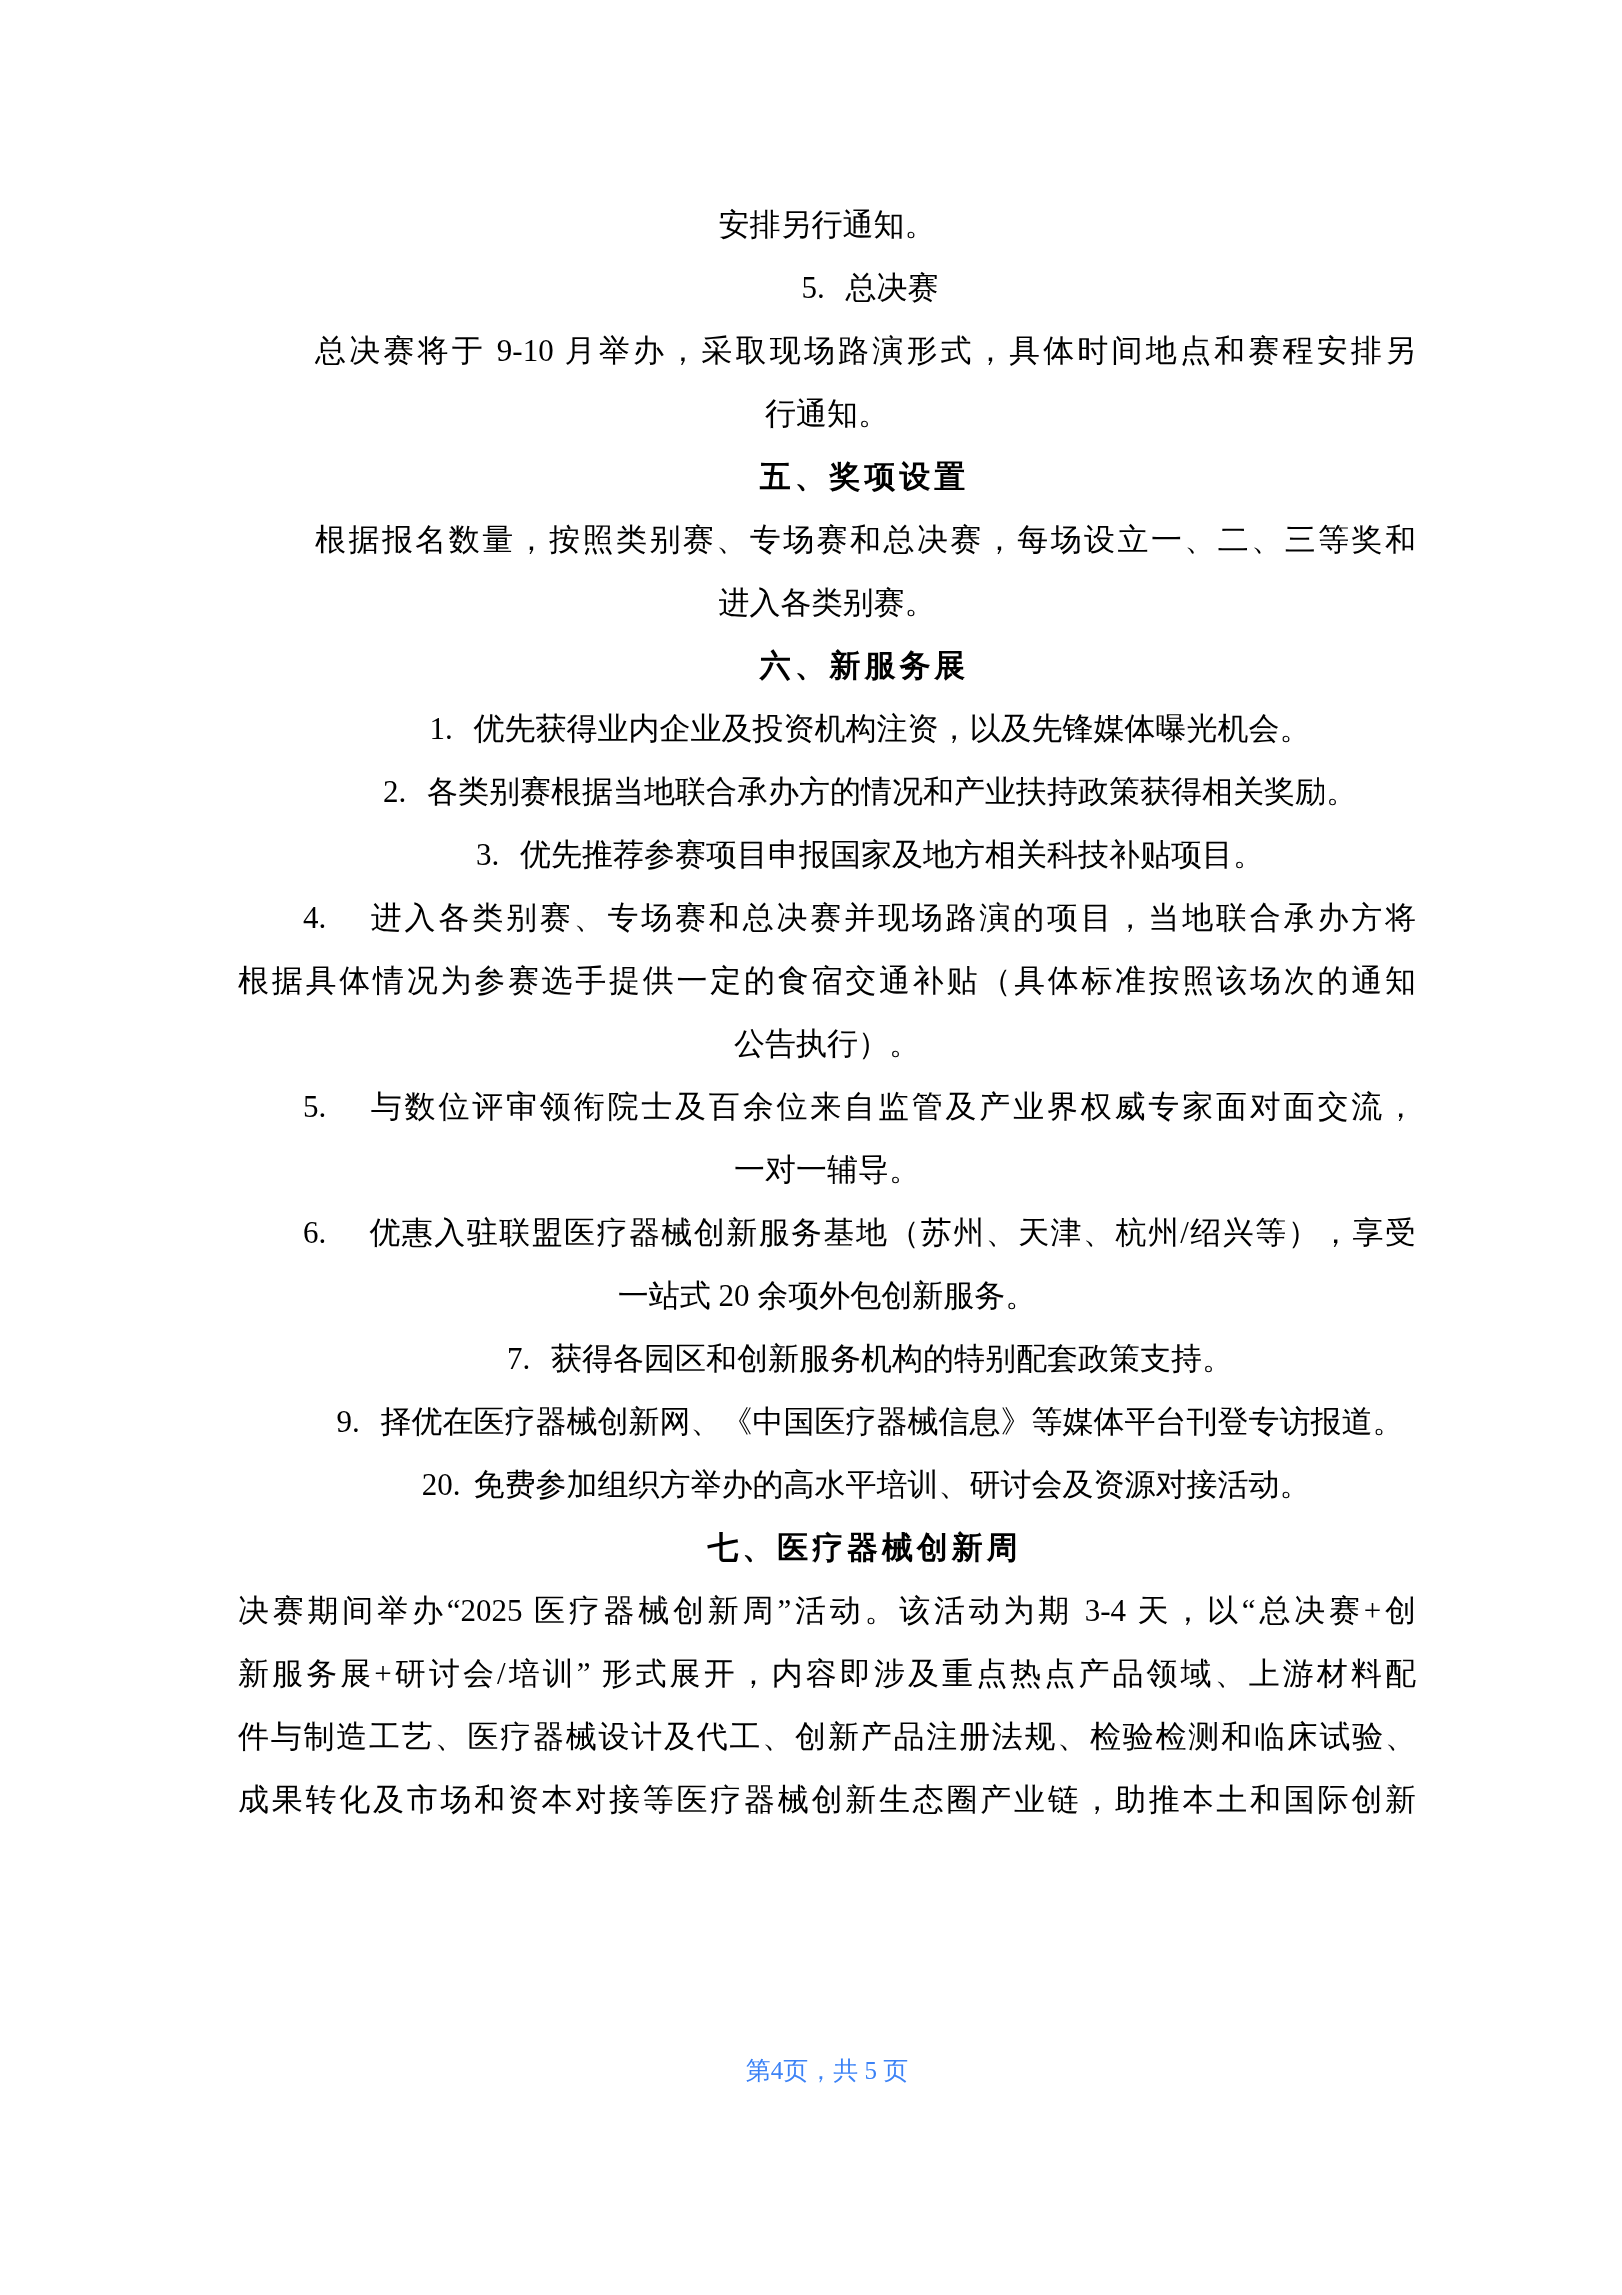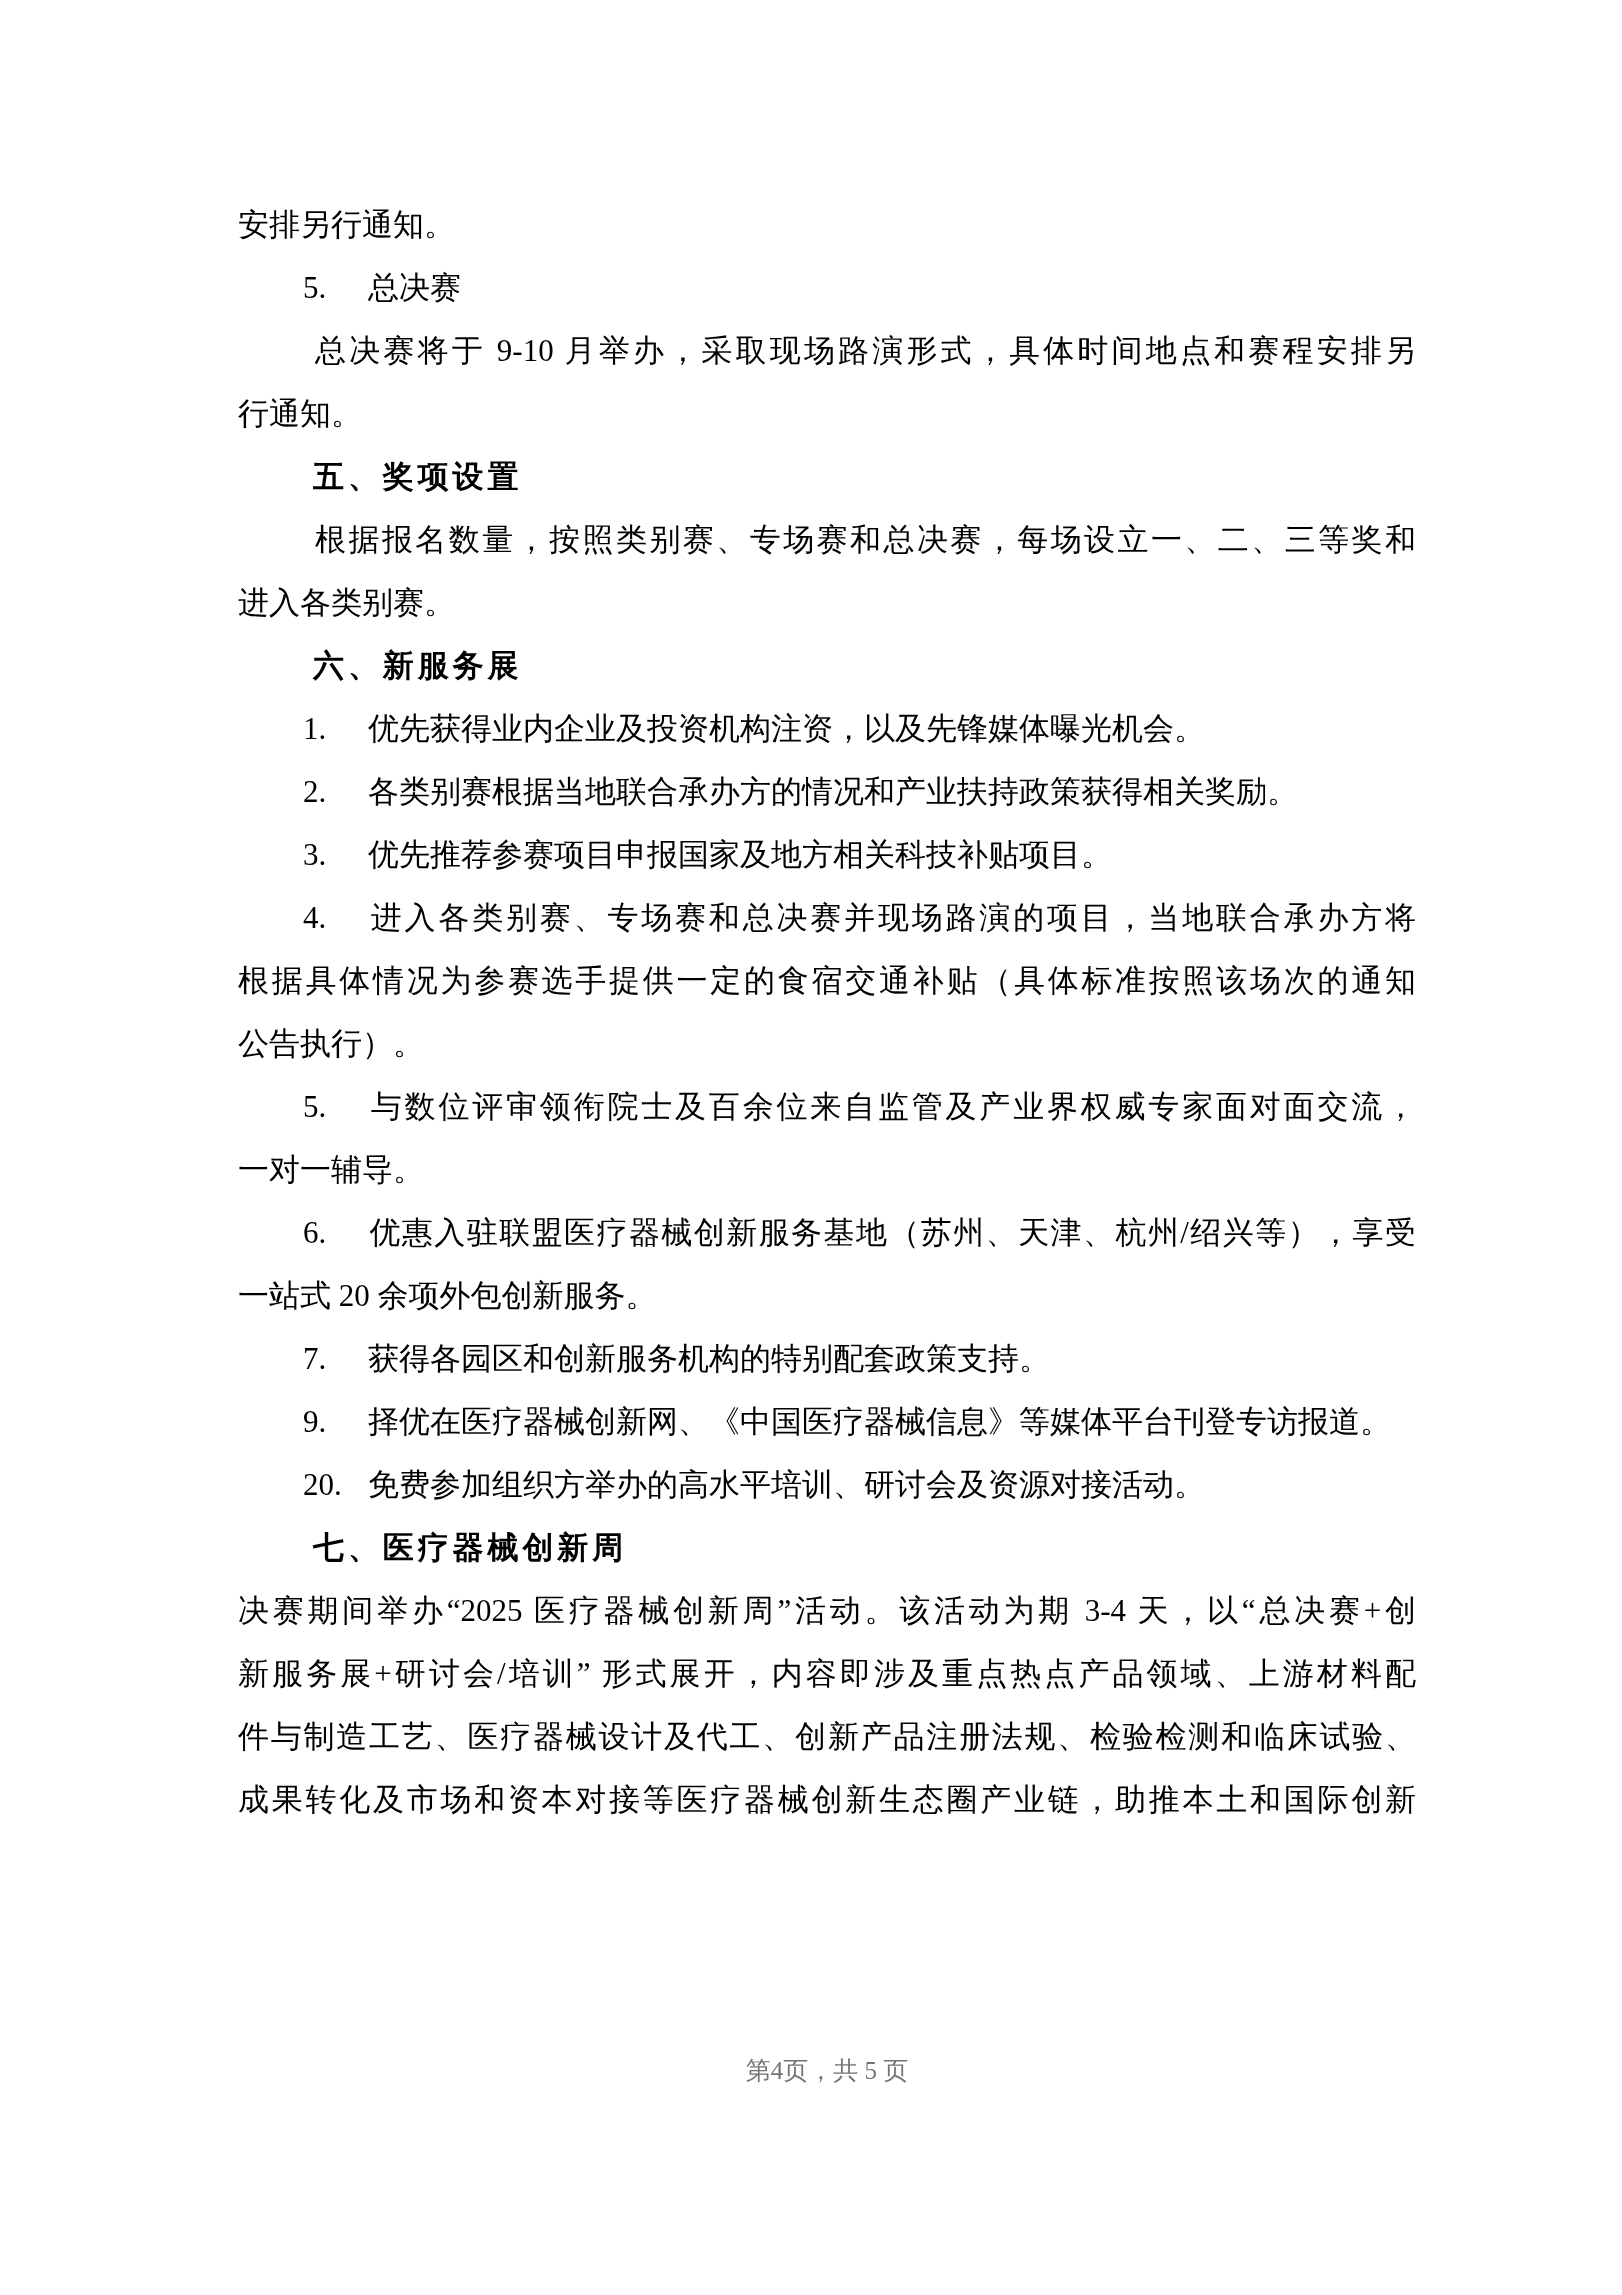--- a/index.html
+++ b/index.html
@@ -20,21 +20,21 @@
     position: absolute;
     left: 238px;
     top: 193px;
     width: 1178px;
   }
   .ln {
     font-size: 31px;
     height: 63px;
     line-height: 63px;
     white-space: nowrap;
-    text-align: left;
+    text-align: center;
   }
   
   .fill {
     white-space: normal;
     text-align: justify;
     text-align-last: justify;
     text-justify: inter-ideograph;
   }
   
   .indent {
@@ -58,21 +58,21 @@
   .footer {
     position: absolute;
     left: 238px;
     width: 1178px;
     top: 2052px;
     height: 38px;
     line-height: 38px;
     font-size: 25px;
     text-align: center;
     font-family: "Liberation Serif", "DejaVu Serif", serif;
-    color: #737373;
+    color: #3b82f6;
   }
 </style>
 </head>
 <body>
 
 <div class="page">
   <div class="content">
 
     <div class="ln">安排另行通知。</div>
 

